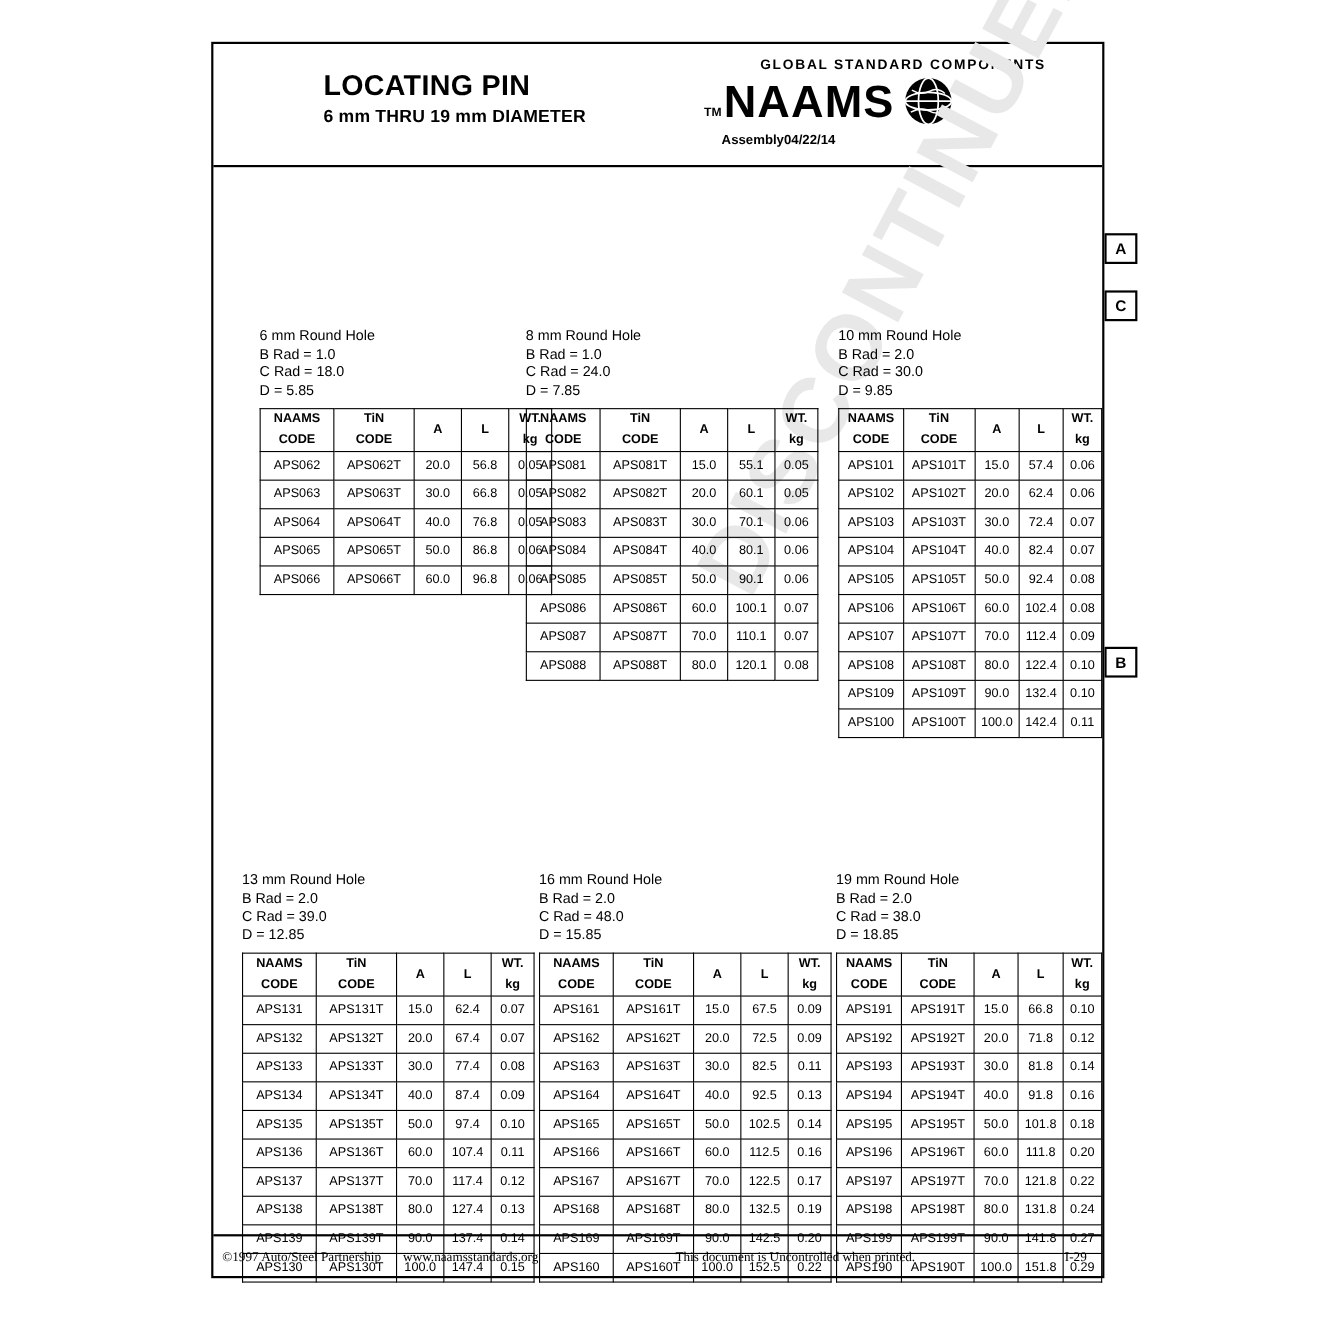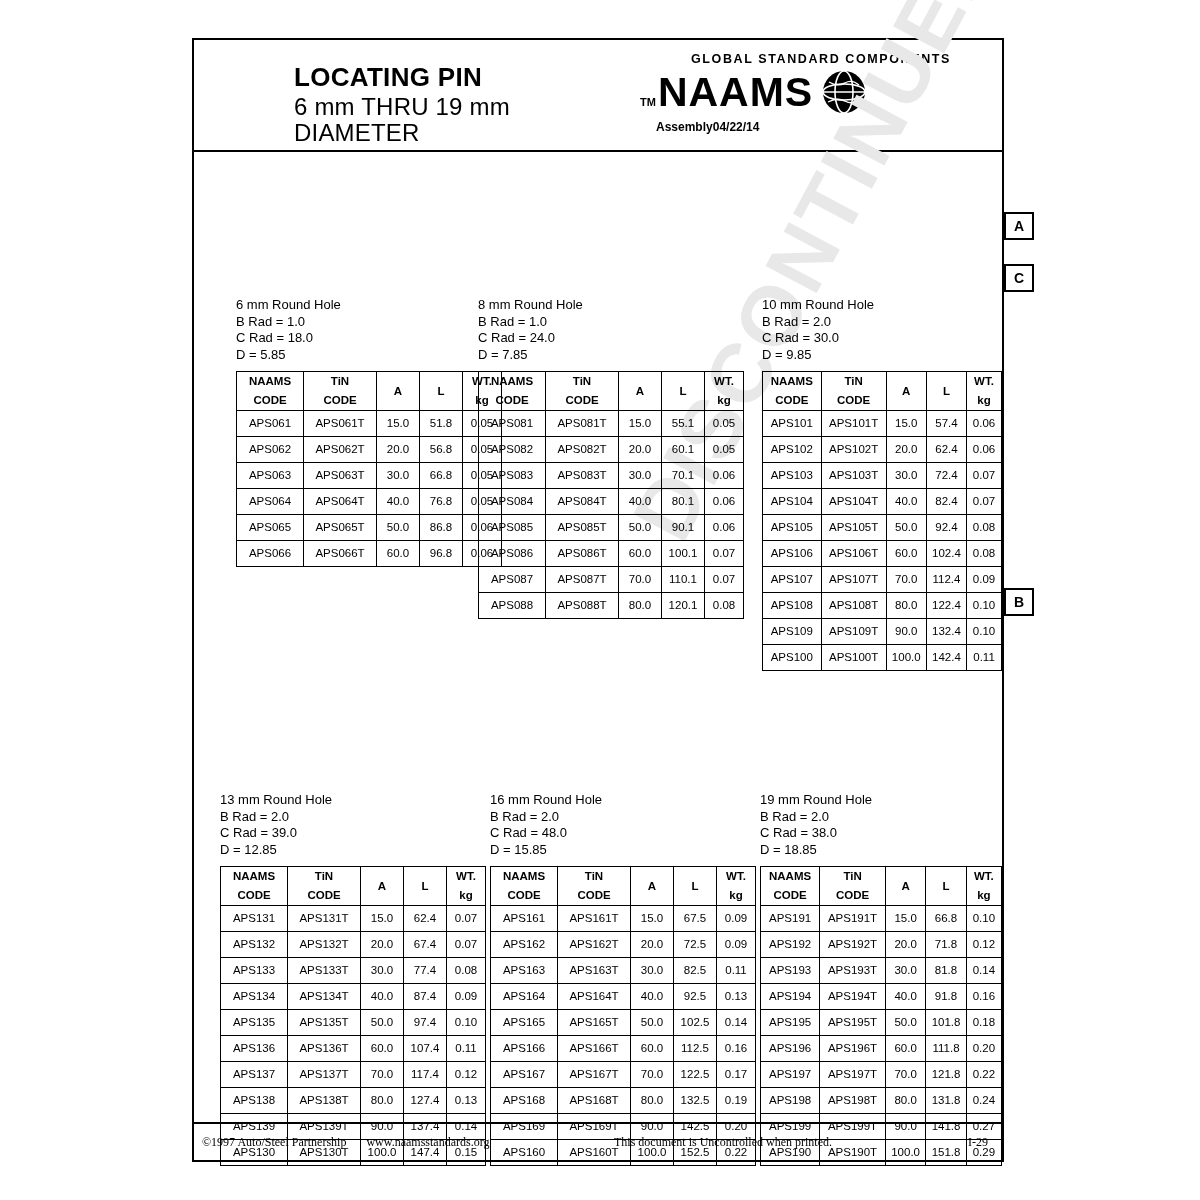--- a/index.html
+++ b/index.html
@@ -40,22 +40,22 @@
     top: 22px;
     width: 340px;
   }
   .title-line1 {
     font-size: 26px;
     font-weight: bold;
     letter-spacing: 0.3px;
     line-height: 30px;
   }
   .title-line2 {
-    font-size: 24px;
-    font-weight: normal;
+    font-size: 16px;
+    font-weight: bold;
     letter-spacing: 0.2px;
     line-height: 26px;
     margin-top: 2px;
   }
 
   .brand-block {
     position: absolute;
     left: 446px;
     top: 12px;
     width: 352px;
@@ -274,27 +274,20 @@
             <th class="col-a two-line">A</th>
             <th class="col-l two-line">L</th>
             <th class="col-wt two-line">
               <div>WT.</div>
                 <div>kg</div>
             </th>
           </tr>
         </thead>
         <tbody>
             <tr>
-              <td class="col-code">APS061</td>
-              <td class="col-tin">APS061T</td>
-              <td class="col-a">15.0</td>
-              <td class="col-l">51.8</td>
-              <td class="col-wt">0.05</td>
-            </tr>
-            <tr>
               <td class="col-code">APS062</td>
               <td class="col-tin">APS062T</td>
               <td class="col-a">20.0</td>
               <td class="col-l">56.8</td>
               <td class="col-wt">0.05</td>
             </tr>
             <tr>
               <td class="col-code">APS063</td>
               <td class="col-tin">APS063T</td>
               <td class="col-a">30.0</td>

